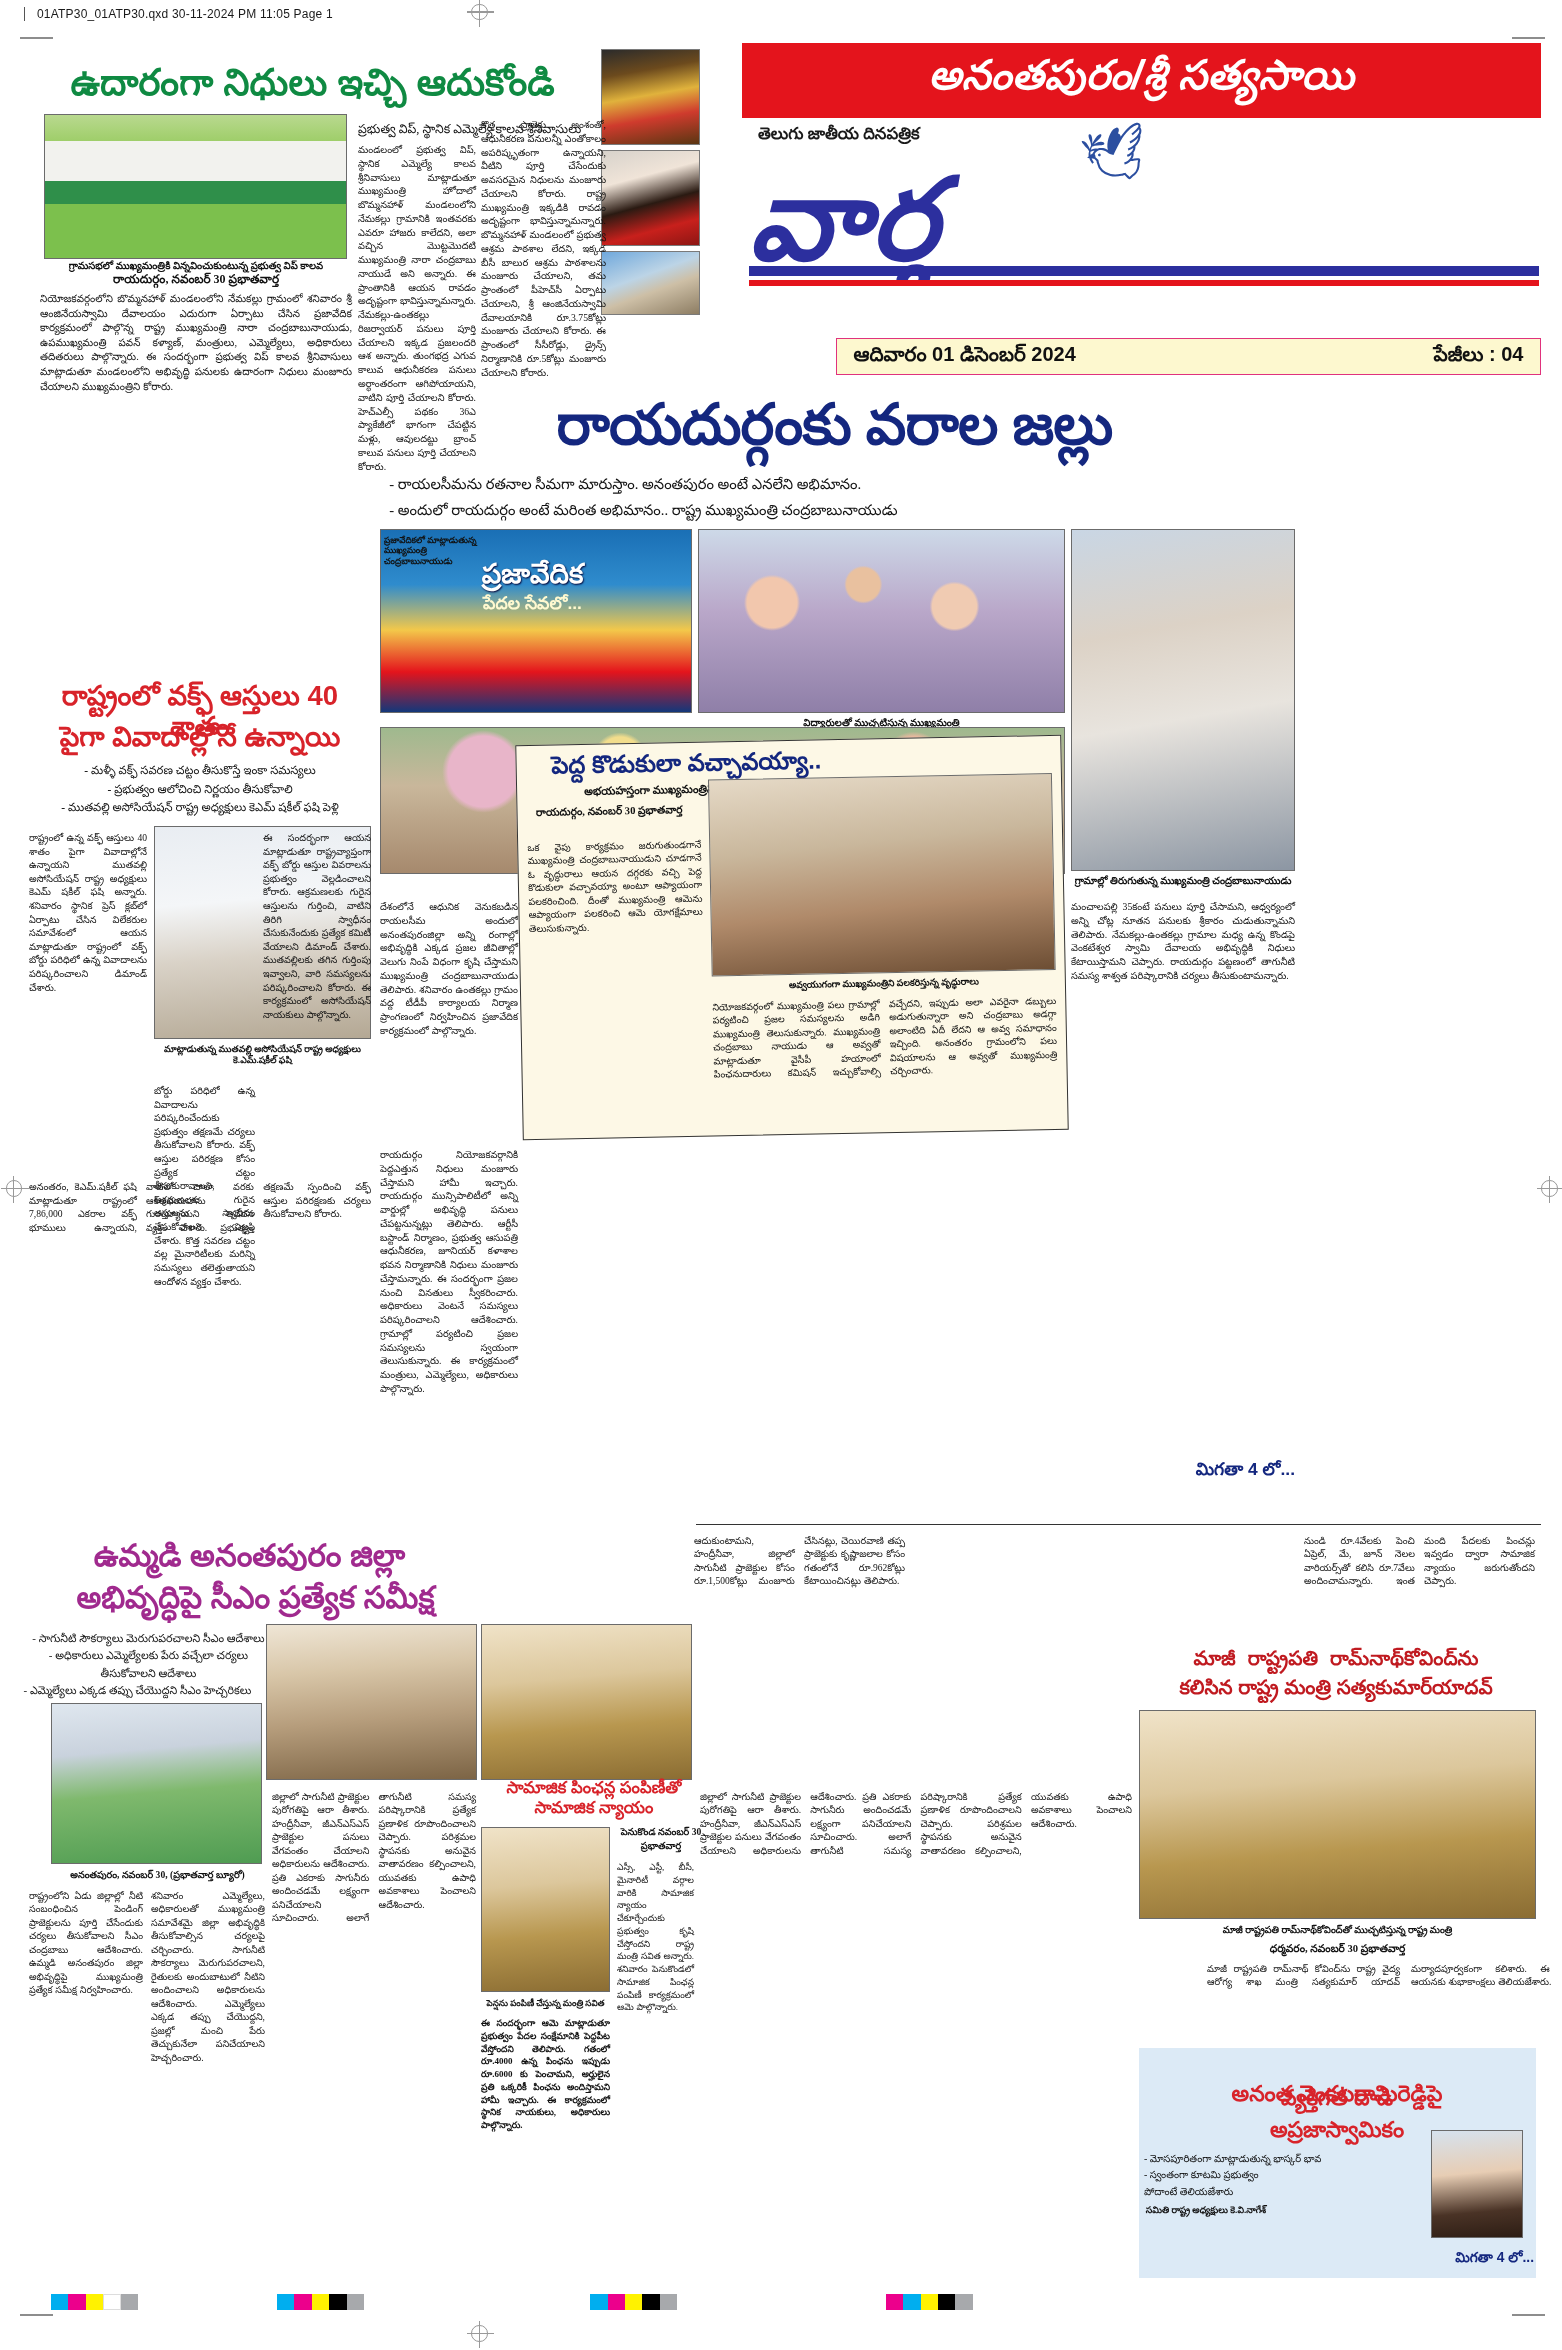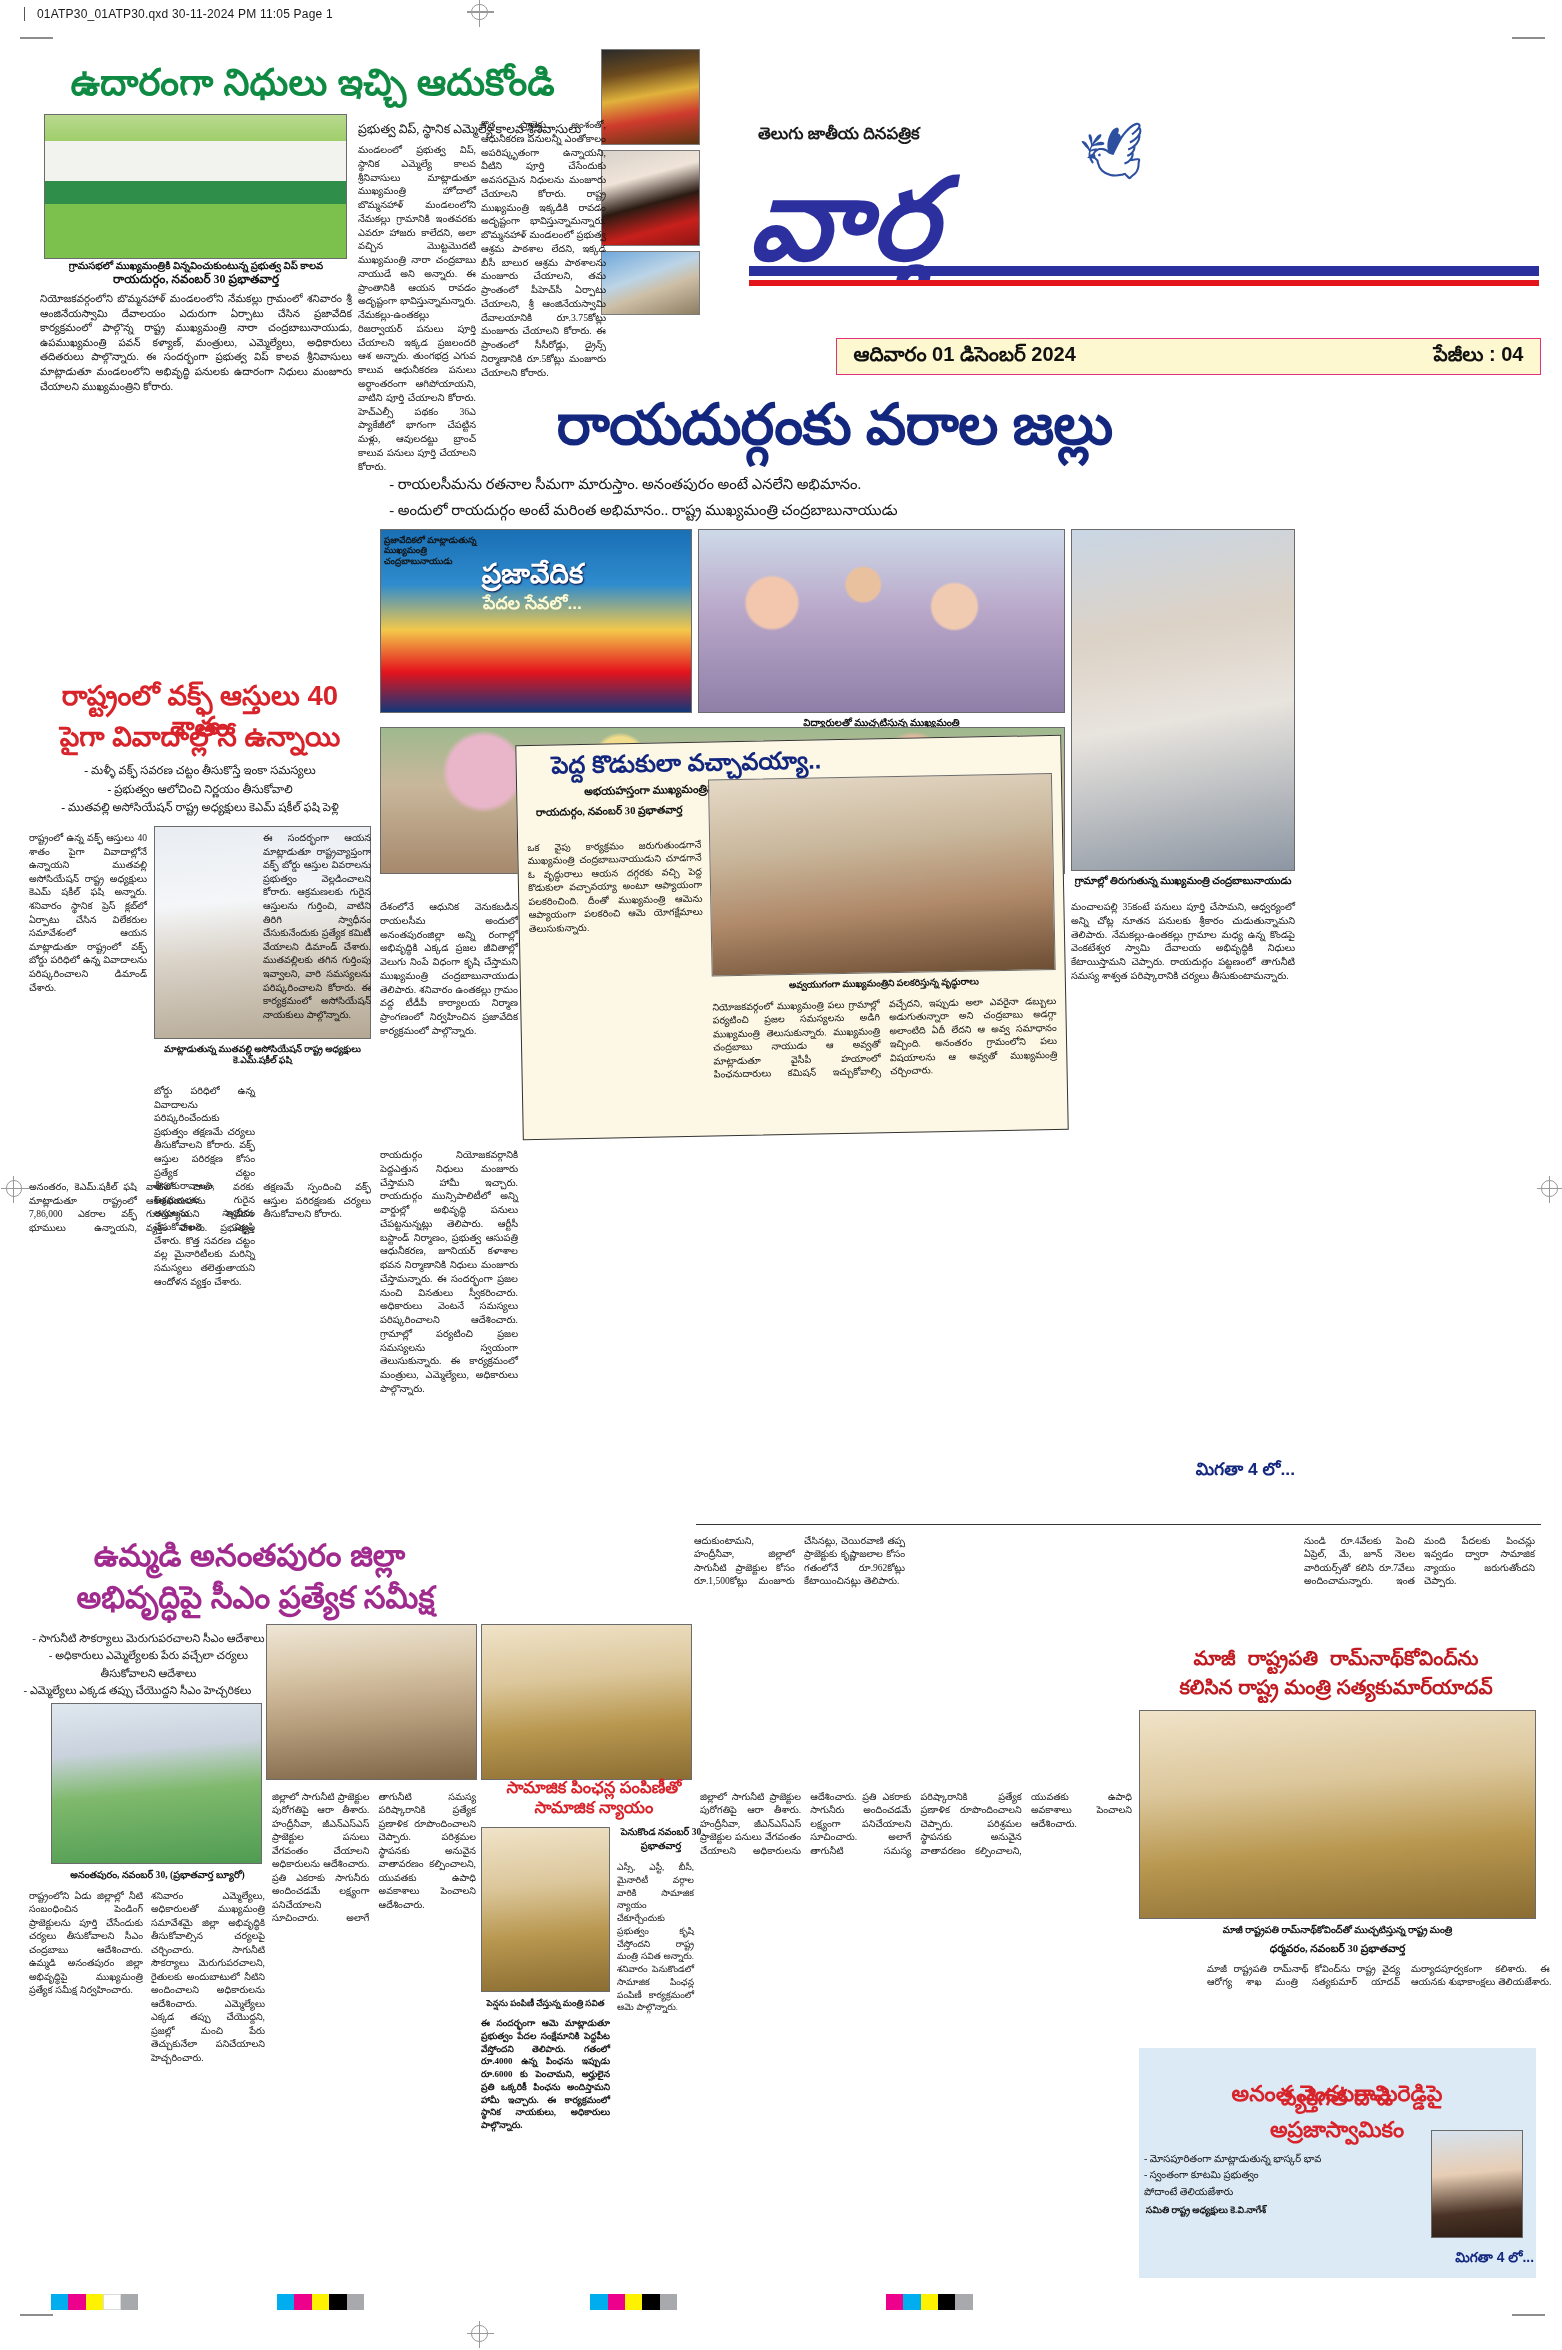--- a/index.html
+++ b/index.html
@@ -210,20 +210,23 @@
   <div class="reg-mark rm-ml"></div>
   <div class="reg-mark rm-mr"></div>
   <div class="tick tick-tl"></div>
   <div class="tick tick-tr"></div>
   <div class="tick tick-bl"></div>
   <div class="tick tick-br"></div>
 
   <div class="slug">01ATP30_01ATP30.qxd  30-11-2024  PM 11:05  Page 1</div>
 
   <div class="masthead">
+    <div class="mh-redbar">
+      <span>అనంతపురం/శ్రీ సత్యసాయి</span>
+    </div>
     <div class="mh-photo mh-photo-1">
         <div class="ph-in"></div>
       </div>
     <div class="mh-photo mh-photo-2">
         <div class="ph-in"></div>
       </div>
     <div class="mh-photo mh-photo-3">
         <div class="ph-in"></div>
       </div>
     <div class="mh-tagline">తెలుగు జాతీయ దినపత్రిక</div>

